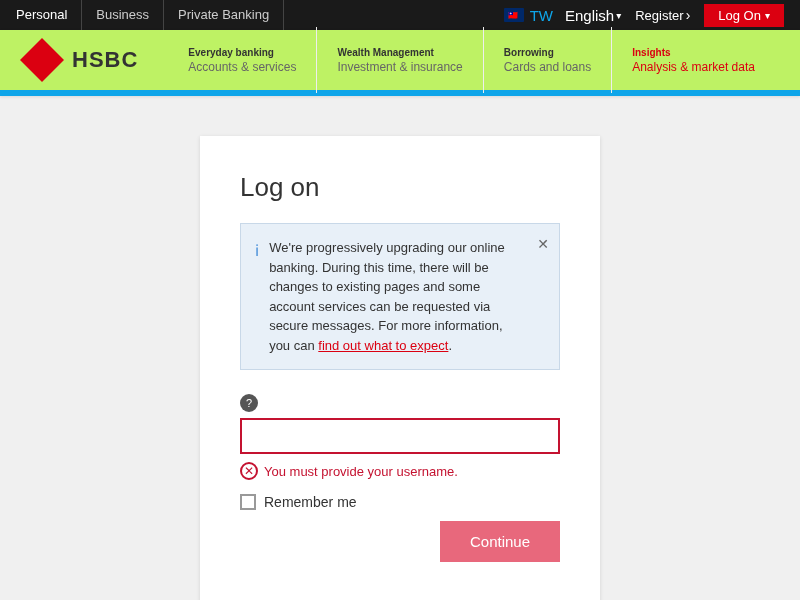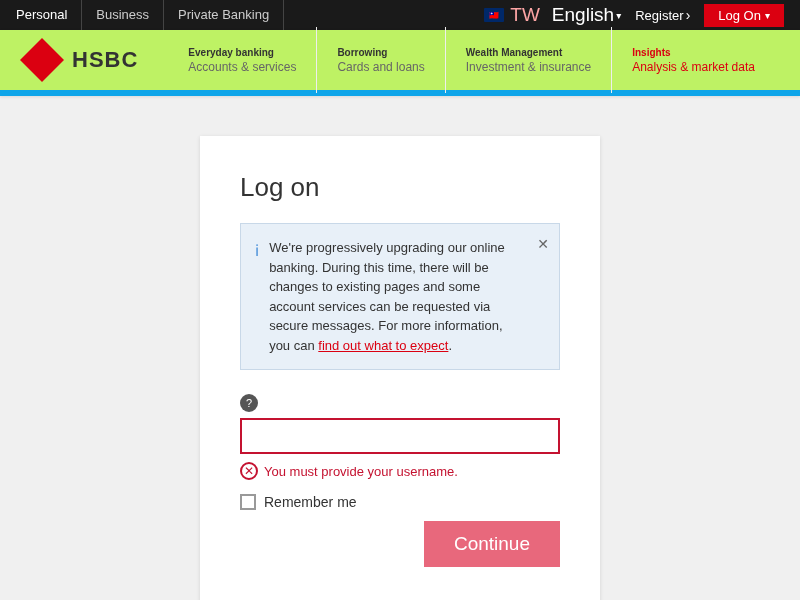--- a/index.html
+++ b/index.html
@@ -26,23 +26,23 @@
     .top-bar-left span:first-child { padding-left: 0; color: #fff; }
     .top-bar-right { display: flex; align-items: center; gap: 4px; }
     .flag-tw {
       width: 20px; height: 14px;
       background: #002868;
       display: inline-flex; align-items: center; justify-content: center;
       font-size: 8px; color: #fff;
       border-radius: 1px;
       margin-right: 2px;
     }
-    .tw-label { color: #fca5a5; font-size: 19px; margin-right: 8px; }
+    .tw-label { color: #0ea5e9; font-size: 15px; margin-right: 8px; }
     .english-btn {
-      color: #fff; font-size: 19px; cursor: pointer;
+      color: #fff; font-size: 15px; cursor: pointer;
       display: flex; align-items: center; gap: 2px;
       margin-right: 10px;
     }
     .english-btn::after { content: '▾'; font-size: 10px; }
     .register-btn {
       color: #fff; font-size: 13px; cursor: pointer;
       margin-right: 10px;
       display: flex; align-items: center; gap: 2px;
     }
     .register-btn::after { content: '›'; font-size: 14px; }
@@ -192,21 +192,21 @@
       -webkit-appearance: none;
       background: #fff;
     }
     .remember-label { font-size: 14px; color: #333; cursor: pointer; }
     .continue-row { display: flex; justify-content: flex-end; margin-bottom: 30px; }
     .continue-btn {
       background: #e8687c;
       color: #fff;
       border: none;
       padding: 12px 30px;
-      font-size: 19px;
+      font-size: 15px;
       cursor: pointer;
     }
   </style>
 </head>
 <body>
 
 <div class="top-bar">
   <div class="top-bar-left">
     <span>Personal</span>
     <span>Business</span>
@@ -225,26 +225,26 @@
   <div class="logo">
     <div class="logo-diamond"></div>
     <span class="logo-text">HSBC</span>
   </div>
   <div class="nav-items">
     <div class="nav-item">
       <span class="nav-item-main">Everyday banking</span>
       <span class="nav-item-sub">Accounts &amp; services</span>
     </div>
     <div class="nav-item">
+      <span class="nav-item-main">Wealth Management</span>
+      <span class="nav-item-sub">Investment &amp; insurance</span>
+    </div>
+    <div class="nav-item">
       <span class="nav-item-main">Borrowing</span>
       <span class="nav-item-sub">Cards and loans</span>
-    </div>
-    <div class="nav-item">
-      <span class="nav-item-main">Wealth Management</span>
-      <span class="nav-item-sub">Investment &amp; insurance</span>
     </div>
     <div class="nav-item insights">
       <span class="nav-item-main">Insights</span>
       <span class="nav-item-sub">Analysis &amp; market data</span>
     </div>
   </div>
 </div>
 
 <div class="main-content">
   <div class="login-card">

